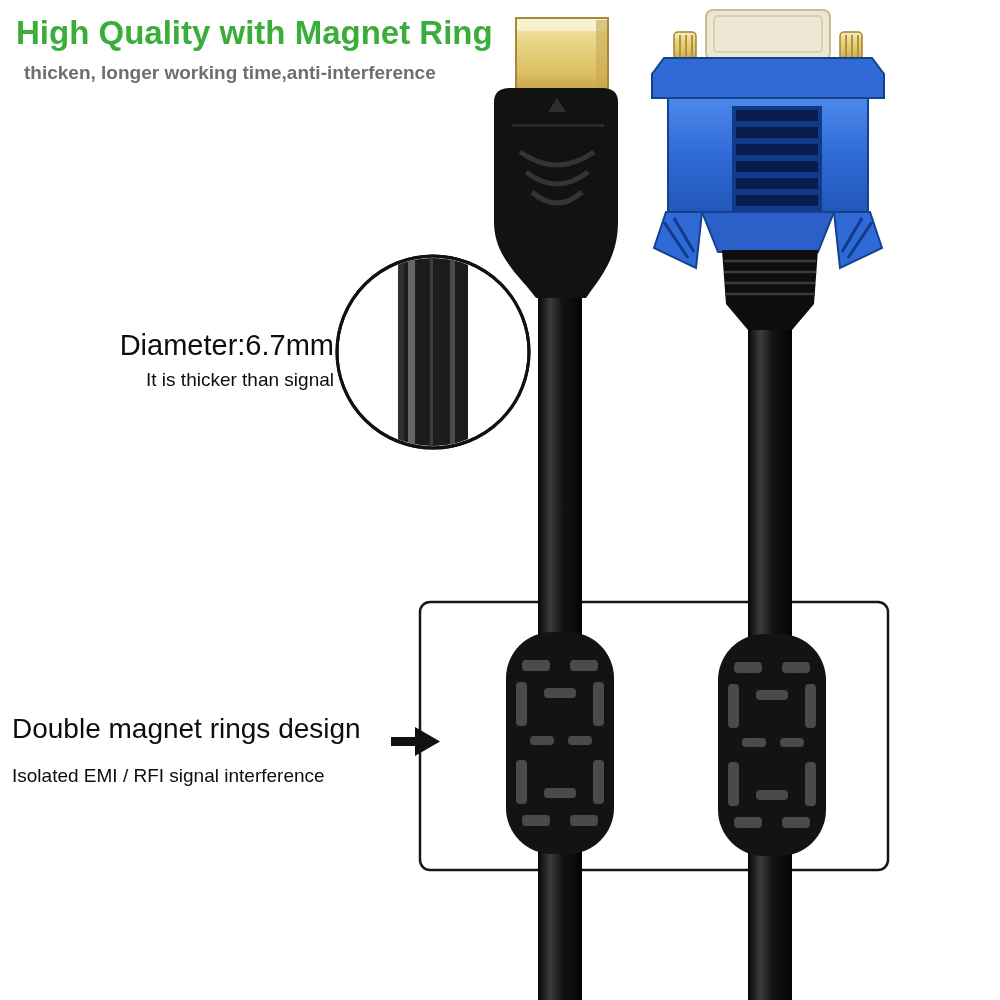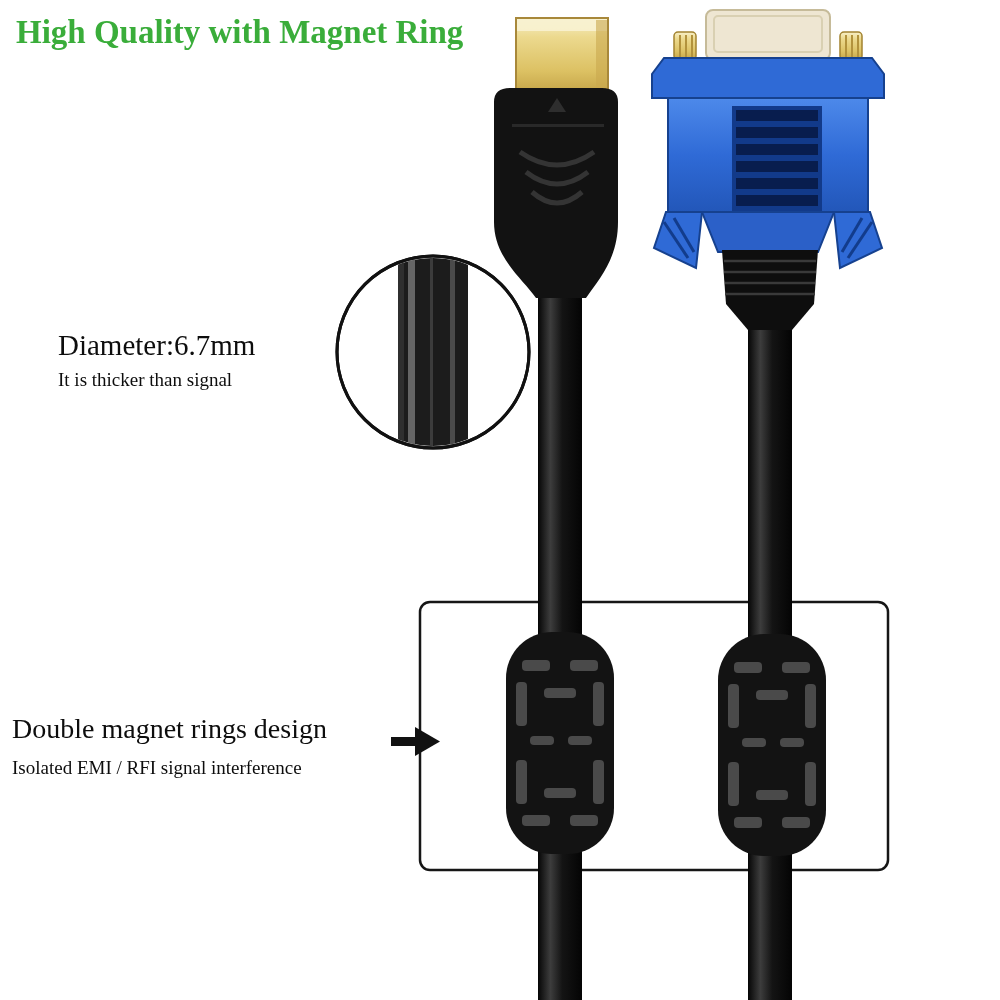--- a/index.html
+++ b/index.html
@@ -1,38 +1,38 @@
 <!DOCTYPE html>
 <html><head>
 <meta charset="utf-8">
 <style>
   html,body{margin:0;padding:0;background:#fff;}
   .stage{
     position:relative;width:1000px;height:1000px;background:#ffffff;overflow:hidden;
-    font-family:Liberation Serif, serif;
+    font-family:Liberation Sans, sans-serif;
   }
   .stage svg{position:absolute;left:0;top:0;}
   .header-title{
     position:absolute;left:16px;top:14px;font-size:33px;font-weight:bold;
     color:#3aad3a;white-space:nowrap;
   }
   .header-sub{
     position:absolute;left:24px;top:62px;font-size:19px;font-weight:bold;
     color:#6e6e6e;white-space:nowrap;
   }
   .diameter-callout{
-    position:absolute;left:58px;top:330px;width:276px;text-align:left;color:#0d0d0d;
+    position:absolute;left:58px;top:330px;width:276px;text-align:right;color:#0d0d0d;
   }
   .diameter-callout .t{font-size:29px;line-height:1.1;}
   .diameter-callout .s{font-size:19px;margin-top:7px;}
   .magnet-callout{
     position:absolute;left:12px;top:714px;color:#0d0d0d;
   }
   .magnet-callout .t{font-size:28px;line-height:1.1;white-space:nowrap;text-align:right;}
-  .magnet-callout .s{font-size:19px;margin-top:12px;white-space:nowrap;}
+  .magnet-callout .s{font-size:19px;margin-top:20px;white-space:nowrap;}
 </style>
 </head>
 <body>
 
 <div class="stage">
 
   <svg width="1000" height="1000" viewBox="0 0 1000 1000">
     <defs>
       <linearGradient id="cableG" x1="0" y1="0" x2="1" y2="0">
         <stop offset="0" stop-color="#050505"></stop>
@@ -164,20 +164,21 @@
         <rect x="398" y="254" width="6" height="196" fill="#2f2f2f"></rect>
         <rect x="408" y="254" width="7" height="196" fill="#7d7d7d" opacity="0.75"></rect>
         <rect x="430" y="254" width="3" height="196" fill="#3c3c3c"></rect>
         <rect x="450" y="254" width="5" height="196" fill="#6a6a6a" opacity="0.6"></rect>
       </g>
       <circle cx="433" cy="352" r="96" fill="none" stroke="#111111" stroke-width="3"></circle>
     </g>
   </svg>
 
   <div class="header-title">High Quality with Magnet Ring</div>
+  <div class="header-sub">thicken, longer working time,anti-interference</div>
 
   <div class="diameter-callout">
     <div class="t">Diameter:6.7mm</div>
     <div class="s">It is thicker than signal</div>
   </div>
 
   <div class="magnet-callout">
     <div class="t">Double magnet rings design</div>
     <div class="s">Isolated EMI / RFI signal interference</div>
   </div>

